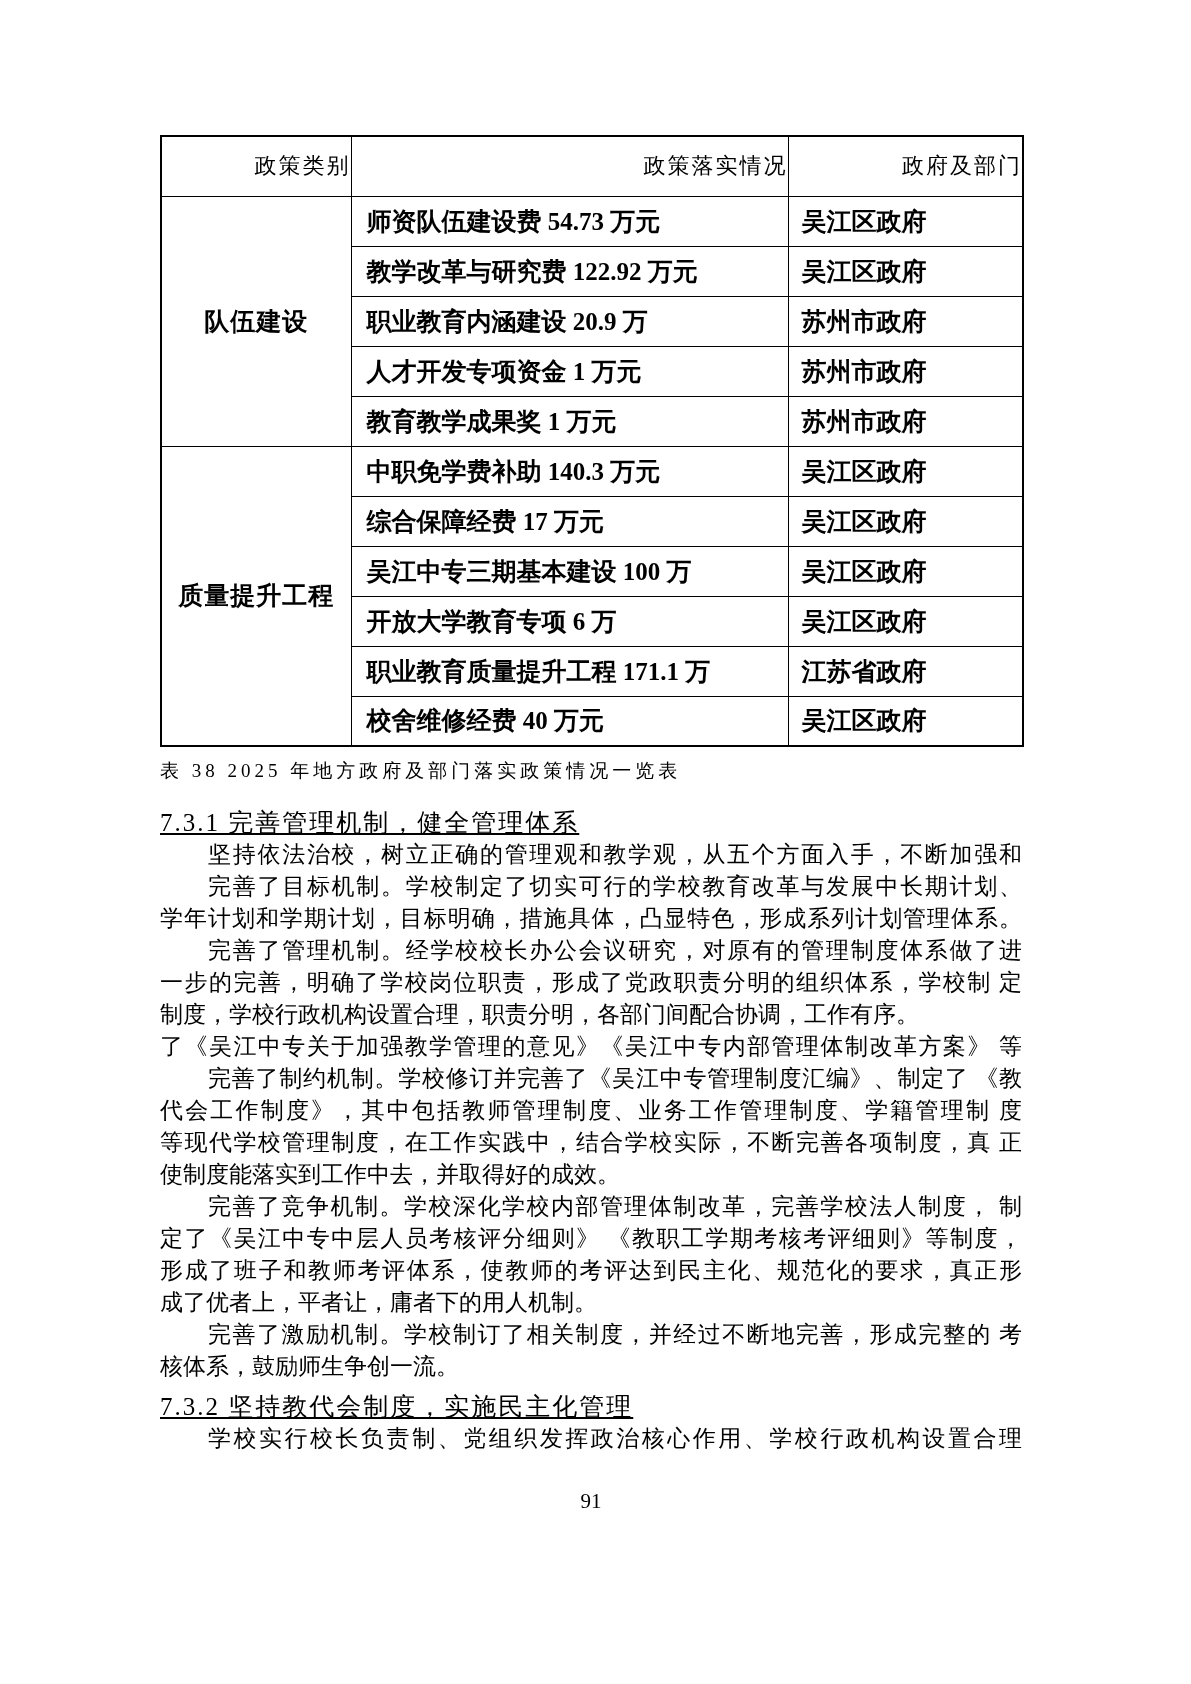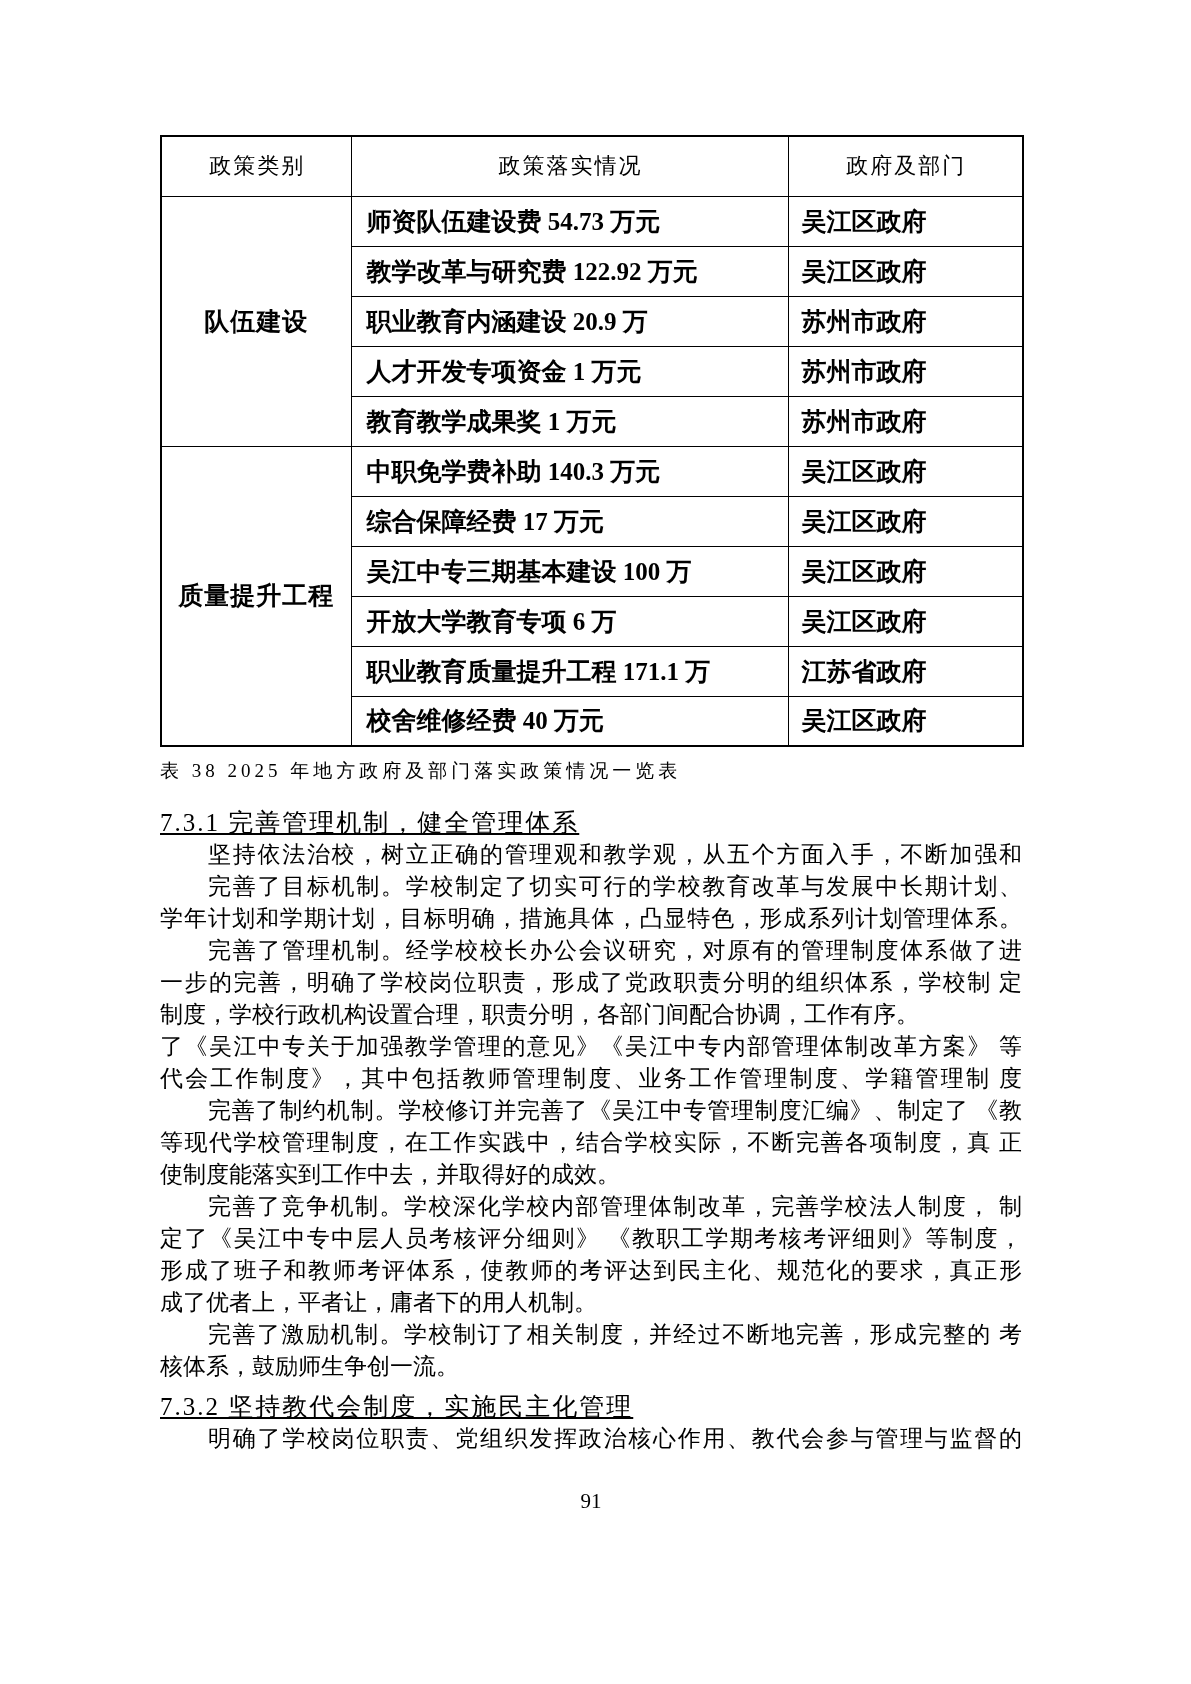--- a/index.html
+++ b/index.html
@@ -22,21 +22,21 @@
   }
   table.policy-table th,
   table.policy-table td {
     border: 1.5px solid #000;
     vertical-align: middle;
   }
   table.policy-table th {
     height: 60px;
     font-weight: normal;
     font-size: 22px;
-    text-align: center;
+    text-align: right;
     padding-left: 2px;
     letter-spacing: 2px;
   }
   table.policy-table td {
     height: 50px;
     font-size: 25px;
     font-weight: 700;
   }
   td.cat { text-align: center; letter-spacing: 1px; }
   td.pol { padding-left: 15px; }
@@ -162,37 +162,37 @@
     <div class="line indent jl">完善了目标机制。学校制定了切实可行的学校教育改革与发展中长期计划、</div>
     <div class="line jl">学年计划和学期计划，目标明确，措施具体，凸显特色，形成系列计划管理体系。</div>
   </div>
   <div class="para">
     <div class="line indent jl">完善了管理机制。经学校校长办公会议研究，对原有的管理制度体系做了进</div>
     <div class="line jl">一步的完善，明确了学校岗位职责，形成了党政职责分明的组织体系，学校制 定</div>
     <div class="line ll">制度，学校行政机构设置合理，职责分明，各部门间配合协调，工作有序。</div>
     <div class="line jl">了《吴江中专关于加强教学管理的意见》《吴江中专内部管理体制改革方案》 等</div>
   </div>
   <div class="para">
+    <div class="line indent jl">完善了制约机制。学校修订并完善了《吴江中专管理制度汇编》、制定了 《教</div>
     <div class="line jl">代会工作制度》，其中包括教师管理制度、业务工作管理制度、学籍管理制 度</div>
-    <div class="line indent jl">完善了制约机制。学校修订并完善了《吴江中专管理制度汇编》、制定了 《教</div>
     <div class="line jl">等现代学校管理制度，在工作实践中，结合学校实际，不断完善各项制度，真 正</div>
     <div class="line ll">使制度能落实到工作中去，并取得好的成效。</div>
   </div>
   <div class="para">
     <div class="line indent jl">完善了竞争机制。学校深化学校内部管理体制改革，完善学校法人制度， 制</div>
     <div class="line jl">定了《吴江中专中层人员考核评分细则》 《教职工学期考核考评细则》等制度，</div>
     <div class="line jl">形成了班子和教师考评体系，使教师的考评达到民主化、规范化的要求，真正形</div>
     <div class="line ll">成了优者上，平者让，庸者下的用人机制。</div>
   </div>
   <div class="para">
     <div class="line indent jl">完善了激励机制。学校制订了相关制度，并经过不断地完善，形成完整的 考</div>
     <div class="line ll">核体系，鼓励师生争创一流。</div>
   </div>
 
   <div class="h3 second">7.3.2 坚持教代会制度，实施民主化管理</div>
 
   <div class="para">
-    <div class="line indent jl">明确了学校岗位职责、党组织发挥政治核心作用、教代会参与管理与监督的</div>
+    <div class="line indent jl">学校实行校长负责制、党组织发挥政治核心作用、学校行政机构设置合理</div>
   </div>
 
   <div class="pageno">91</div>
 
 </div>
 
 </body></html>

